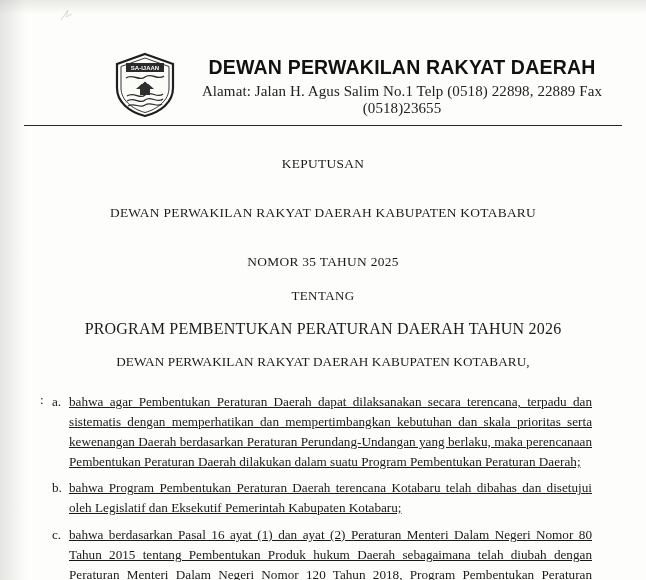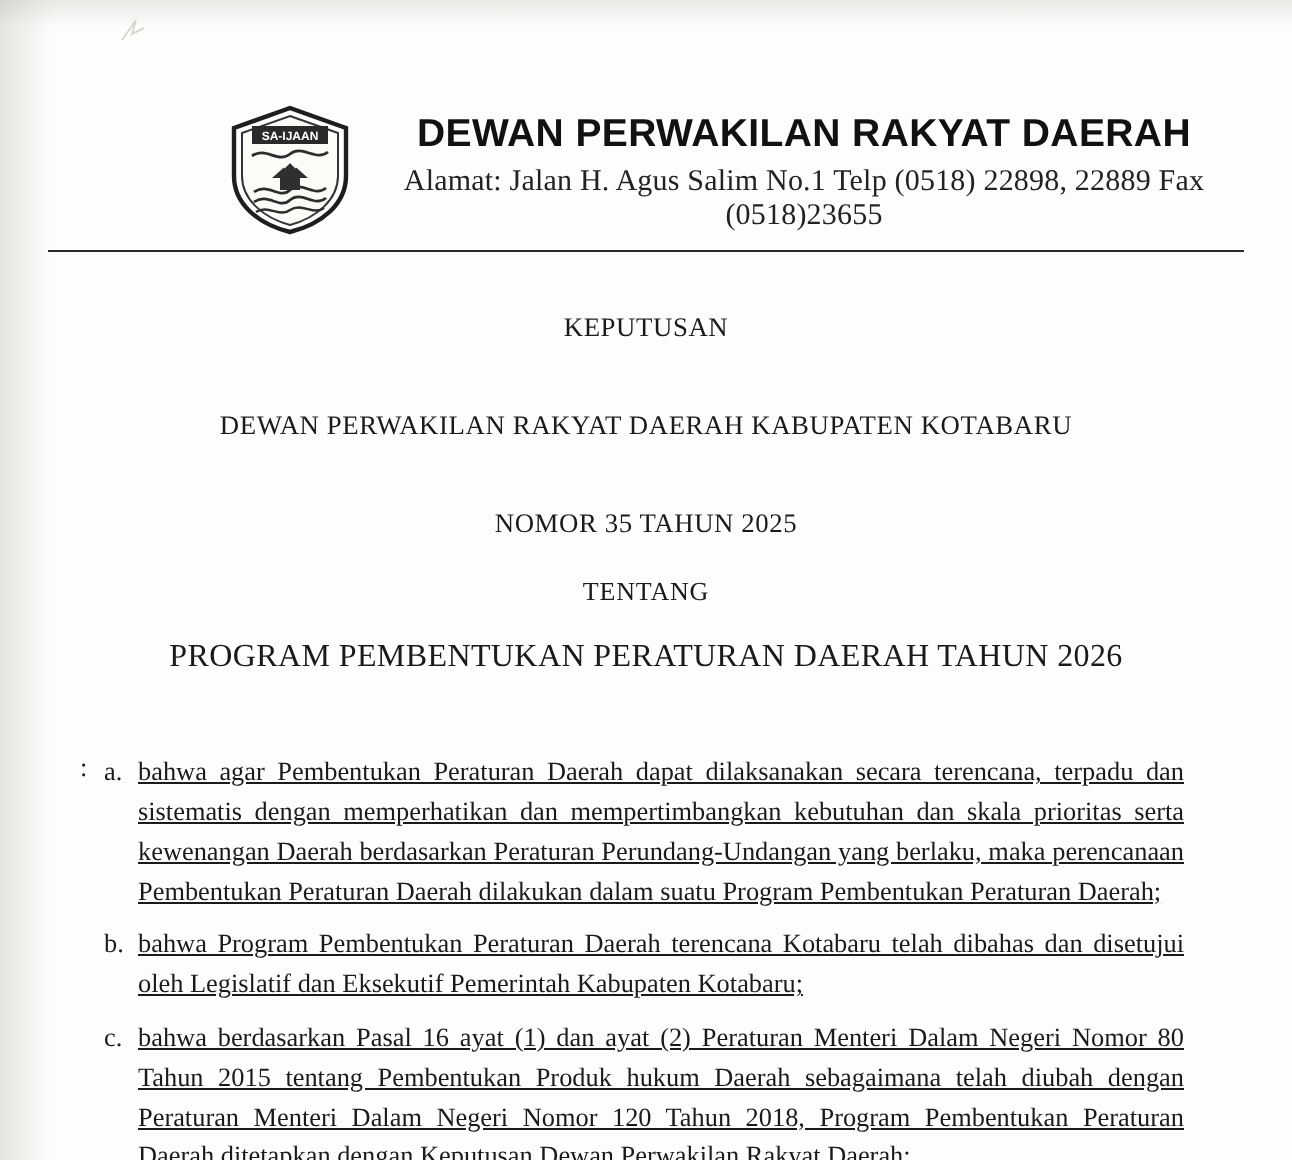--- a/index.html
+++ b/index.html
@@ -199,20 +199,21 @@
 
   <div class="title-block">
     <div class="ln">KEPUTUSAN</div>
     <div class="ln">DEWAN PERWAKILAN RAKYAT DAERAH KABUPATEN KOTABARU</div>
     <div class="ln">NOMOR  35 TAHUN 2025</div>
     <div class="spacer-14"></div>
     <div class="tentang">TENTANG</div>
     <div class="spacer-14"></div>
     <div class="prog-title">PROGRAM PEMBENTUKAN PERATURAN DAERAH TAHUN 2026</div>
     <div class="spacer-14"></div>
+    <div class="addressee">DEWAN PERWAKILAN RAKYAT DAERAH KABUPATEN KOTABARU,</div>
   </div>
 
   <div class="considerans">
     <div class="colon">:</div>
     <div class="clauses">
 
       <div class="clause">
         <div class="clause-letter">a.</div>
         <div class="clause-text">bahwa agar Pembentukan Peraturan Daerah dapat dilaksanakan secara terencana, terpadu dan sistematis dengan memperhatikan dan mempertimbangkan kebutuhan dan skala prioritas serta kewenangan Daerah berdasarkan Peraturan Perundang-Undangan yang berlaku, maka perencanaan Pembentukan Peraturan Daerah dilakukan dalam suatu Program Pembentukan Peraturan Daerah;</div>
       </div>

